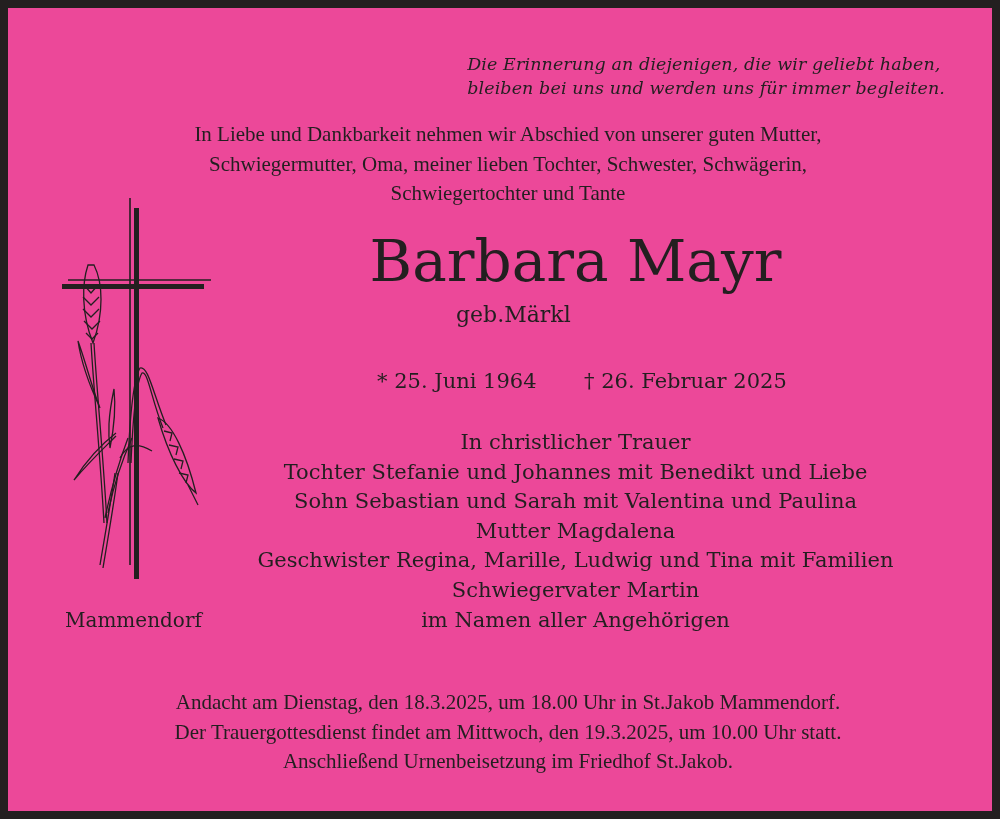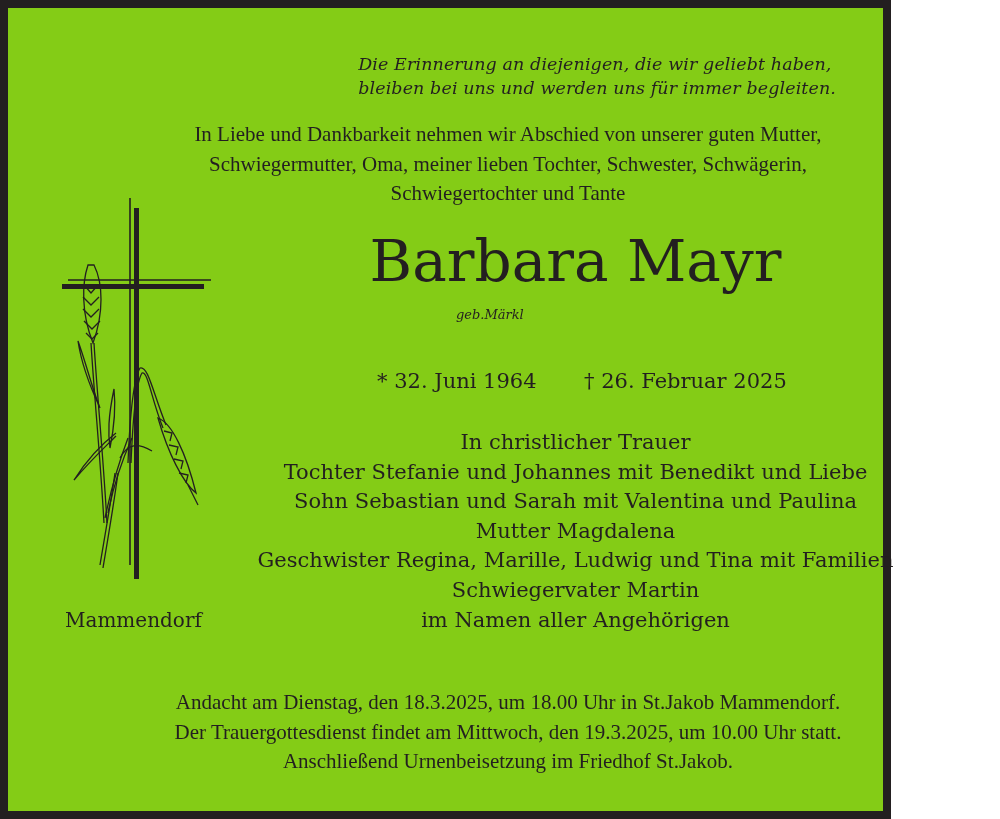--- a/index.html
+++ b/index.html
@@ -1,37 +1,37 @@
 <!DOCTYPE html>
 <html><head>
   <meta charset="utf-8">
   <style>
     html, body { margin: 0; padding: 0; background: #ffffff; }
     body { width: 1000px; height: 819px; position: relative; overflow: hidden; }
     .frame {
-      position: absolute; left: 0; top: 0; width: 891px; height: 819px;
-      box-sizing: border-box; border: 8px solid #231f20; background: #84cc16;
+      position: absolute; left: 0; top: 0; width: 1000px; height: 819px;
+      box-sizing: border-box; border: 8px solid #231f20; background: #ec4899;
     }
     .serif { font-family: "DejaVu Serif", "Liberation Serif", serif; color: #231f20; }
     .cond { font-family: "Liberation Serif", "DejaVu Serif", serif; color: #231f20; }
     .abs { position: absolute; white-space: nowrap; }
 
     .quote {
       right: 47px; top: 44px; text-align: left; font-style: italic;
       font-size: 17.5px; line-height: 24px; letter-spacing: 0.1px;
     }
     .intro {
       left: 0; width: 1000px; top: 112px; text-align: center;
       font-size: 21px; line-height: 29.5px;
     }
     .name {
       left: 0; width: 1135px; top: 218px; text-align: center;
       font-size: 58px; line-height: 70px;
     }
-    .birthname { left: 448px; top: 294px; font-size: 13px; line-height: 26px; font-style: italic; }
+    .birthname { left: 448px; top: 294px; font-size: 22px; line-height: 26px; }
     .dates { top: 359px; font-size: 21px; line-height: 28px; }
     .born { left: 369px; }
     .died { left: 576px; text-align: center; }
     .mourners {
       left: 0; width: 1135px; top: 420px; text-align: center;
       font-size: 21px; line-height: 29.6px;
     }
     .mourners b { font-weight: normal; }
     .place { left: 57px; top: 599px; font-size: 20px; line-height: 26px; }
     .service {
@@ -86,21 +86,21 @@
 
       <path d="M110 225 C124 230, 138 260, 148 300 C135 290, 120 260, 110 225 Z"></path>
       <path d="M116 238 L124 240 L122 248 M121 252 L130 254 L128 262 M126 266 L135 268 L133 276 M131 280 L140 282 L138 290"></path>
       <path d="M140 292 L150 312"></path>
     </g>
   </svg>
 
   <div class="abs name serif">Barbara Mayr</div>
   <div class="abs birthname serif">geb.Märkl</div>
 
-  <div class="abs dates born serif">* 32. Juni 1964</div>
+  <div class="abs dates born serif">* 25. Juni 1964</div>
   <div class="abs dates died serif">† 26. Februar 2025</div>
 
   <div class="abs mourners serif">
     <span class="line">In christlicher Trauer</span>
     <span class="line"><span>Tochter </span><b>Stefanie</b><span> und </span><b>Johannes</b><span> mit </span><b>Benedikt</b><span> und </span><b>Liebe</b></span>
     <span class="line"><span>Sohn </span><b>Sebastian</b><span> und </span><b>Sarah</b><span> mit </span><b>Valentina</b><span> und </span><b>Paulina</b></span>
     <span class="line"><span>Mutter </span><b>Magdalena</b></span>
     <span class="line"><span>Geschwister </span><b>Regina, Marille, Ludwig</b><span> und </span><b>Tina</b><span> mit Familien</span></span>
     <span class="line"><span>Schwiegervater </span><b>Martin</b></span>
     <span class="line">im Namen aller Angehörigen</span>

